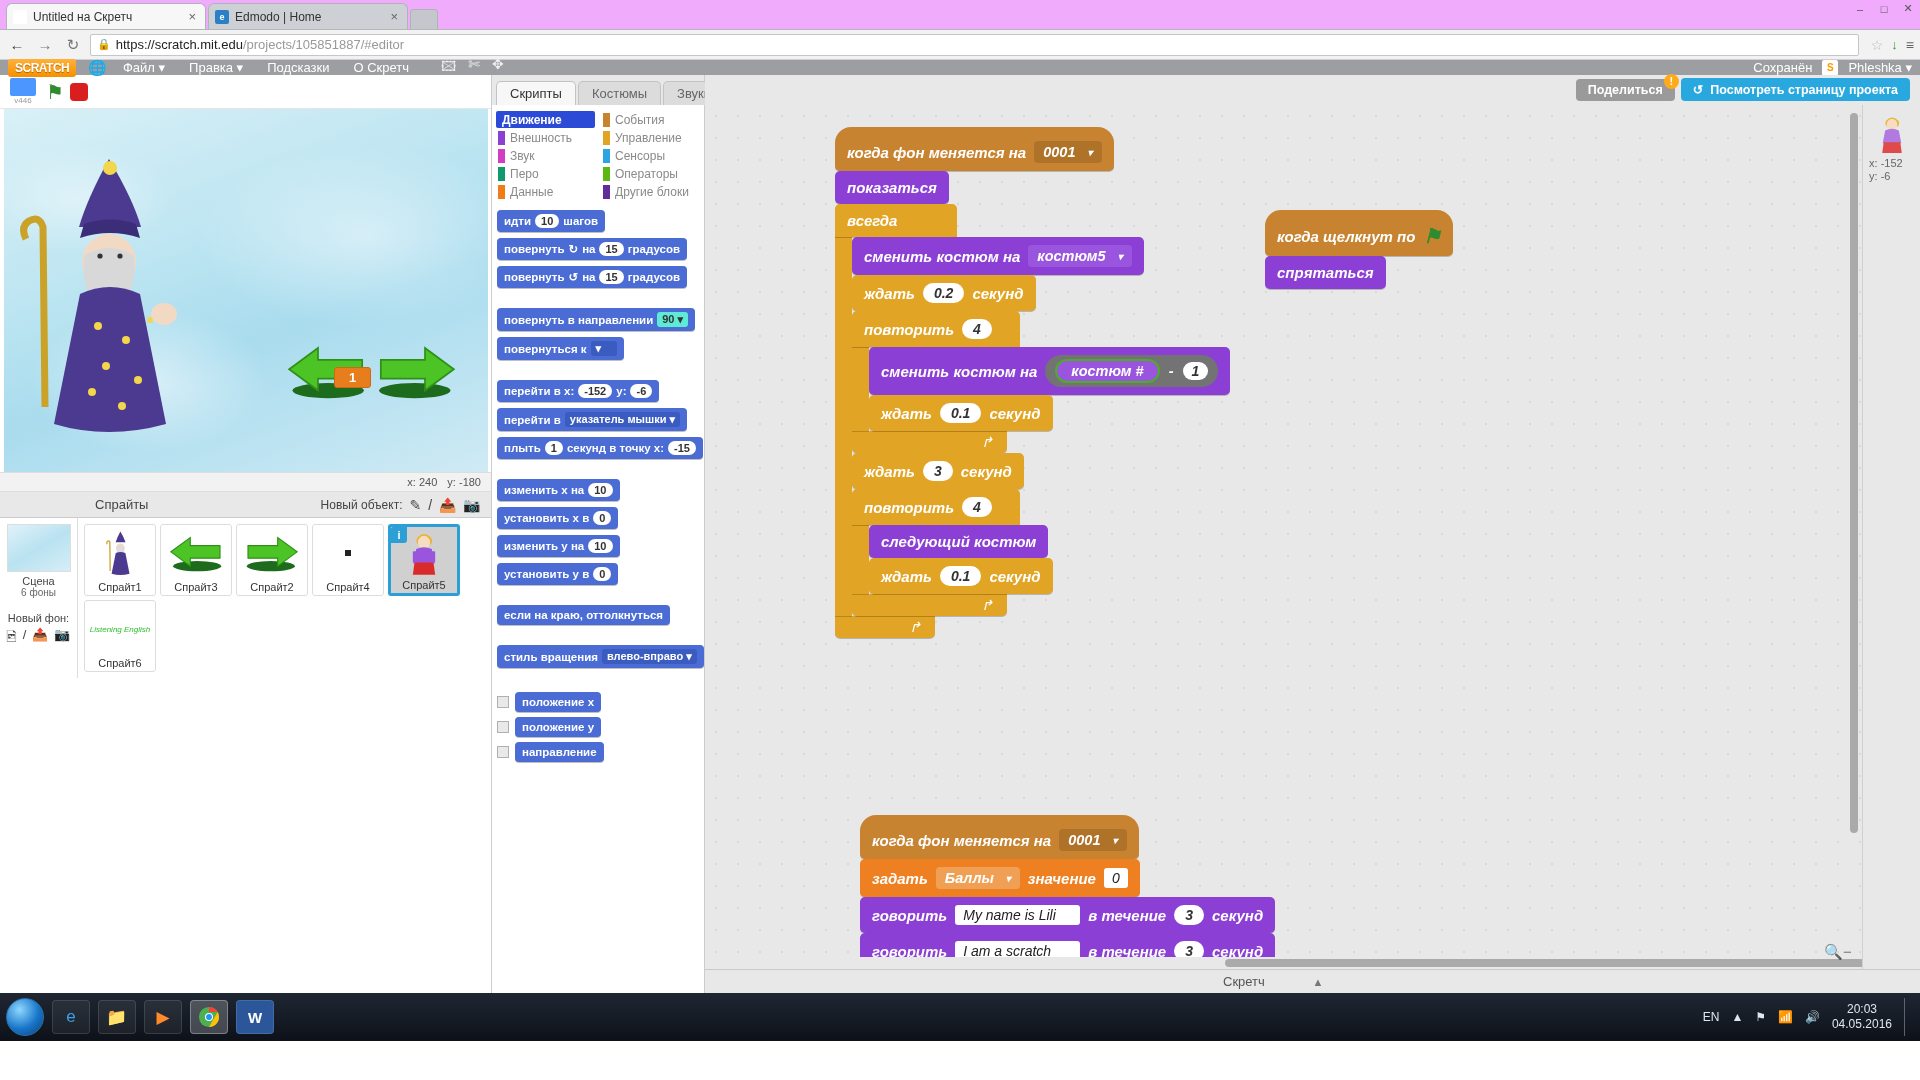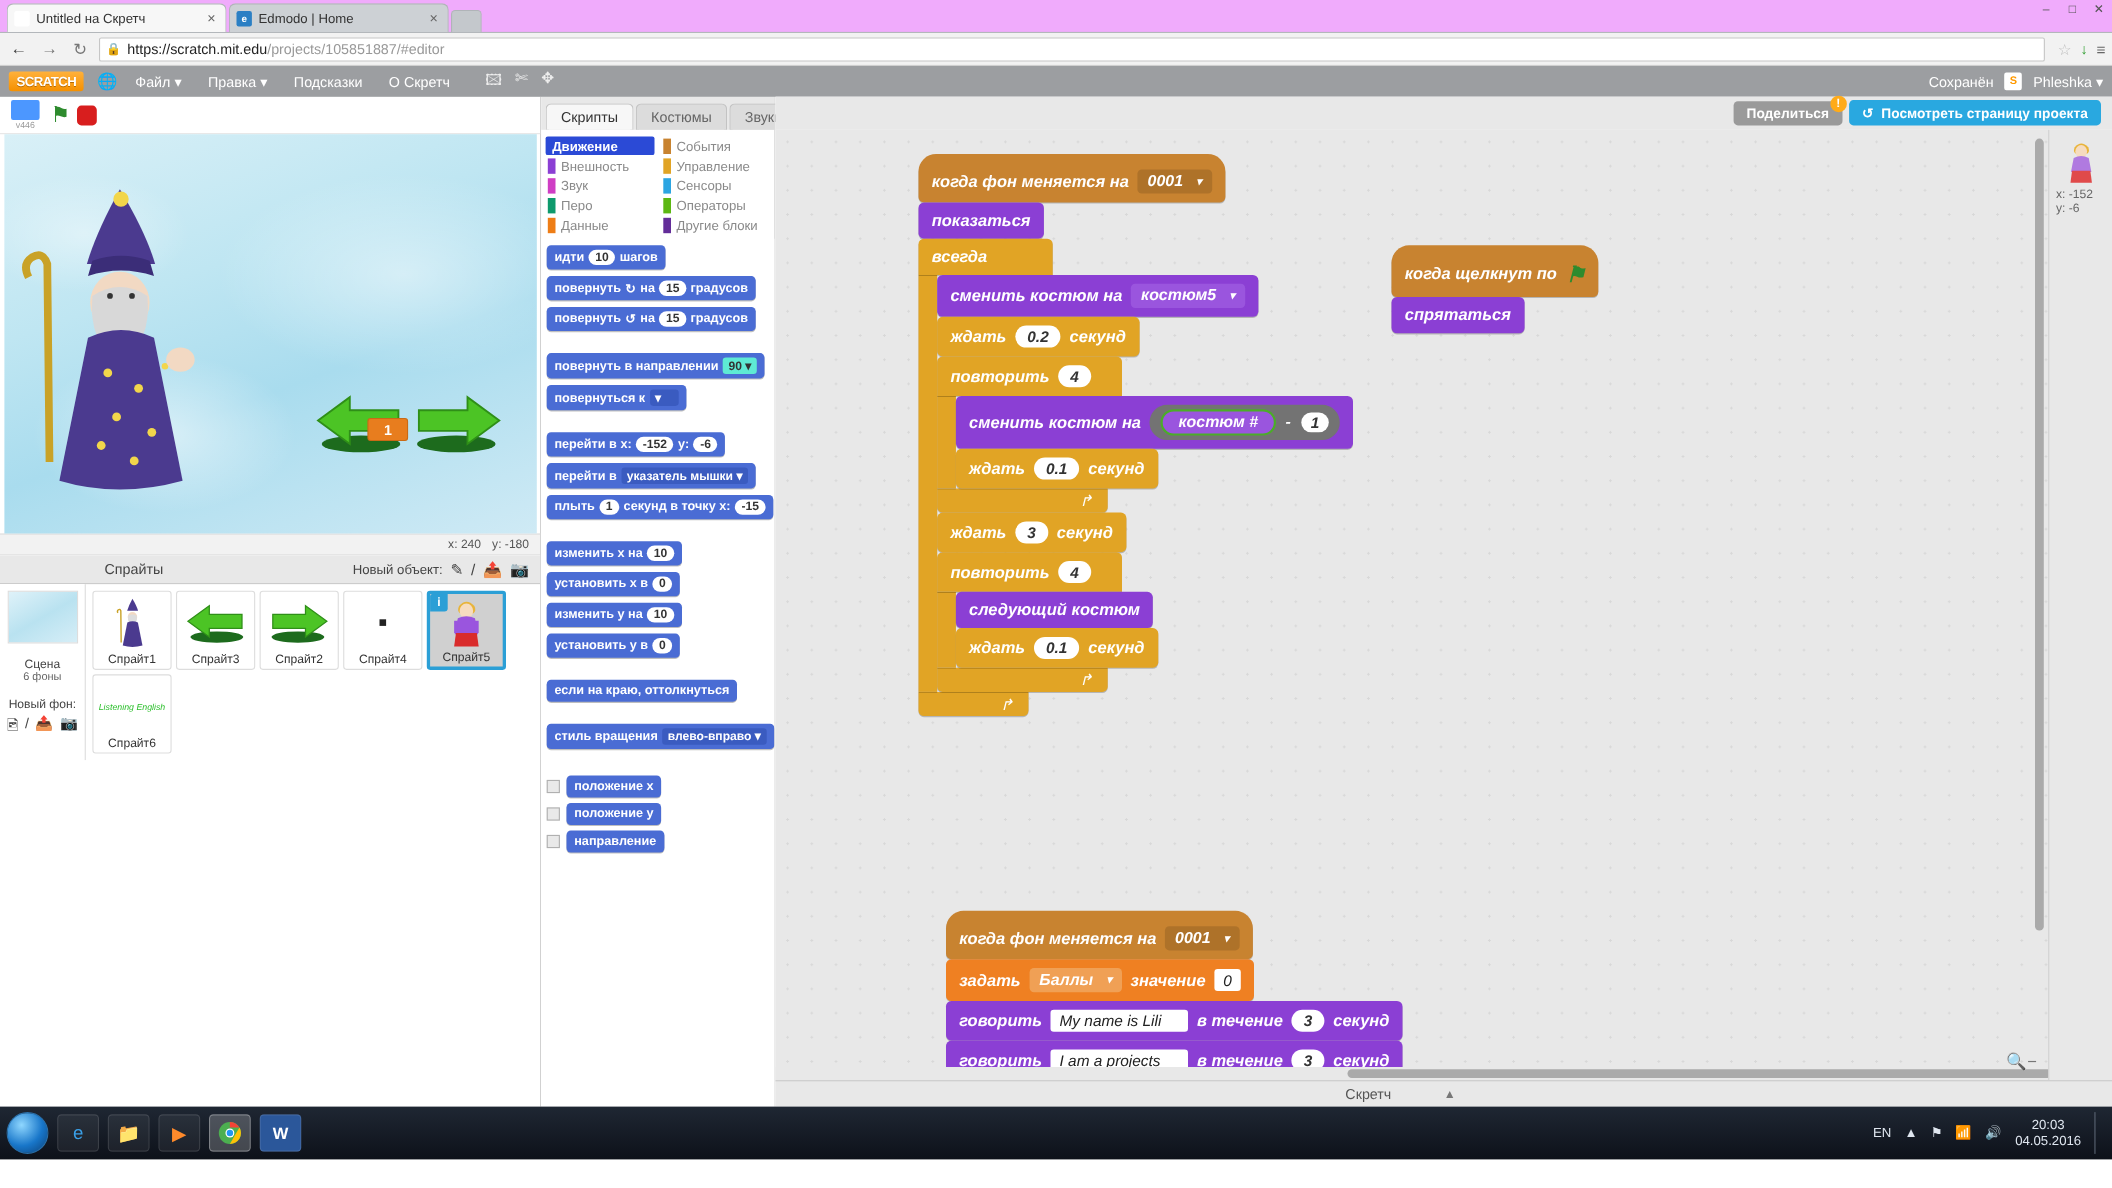--- a/index.html
+++ b/index.html
@@ -46,21 +46,21 @@
   }
   .lock { color: #2d9c2d; margin-right: 5px; font-size: 11px; }
   .urlbar .dom { color: #222; }
   .navright { display: flex; align-items: center; gap: 8px; padding-left: 6px; }
   .navright .star { color: #bbb; font-size: 14px; }
   .navright .dl { color: #2d9c2d; font-size: 13px; }
   .navright .menu { color: #666; font-size: 14px; }
 
   
   .scratch-menubar {
-    height: 28px; background: #9c9ea1; display: flex; align-items: center;
+    height: 15px; background: #9c9ea1; display: flex; align-items: center;
     padding: 0 8px; color: #fff; font-size: 13px; position: relative;
   }
   .logo {
     background: linear-gradient(#ffb13b,#f59000); color: #fff; font-weight: bold;
     font-size: 12px; padding: 2px 7px; border-radius: 3px; letter-spacing: -0.5px;
     text-shadow: 0 1px 0 #b86a00; margin-right: 12px;
   }
   .mitem { padding: 0 12px; color: #fff; font-size: 13px; white-space: nowrap; }
   .globe { font-size: 15px; margin-right: 4px; }
   .menu-right { position: absolute; right: 8px; display: flex; align-items: center; gap: 10px; font-size: 13px; }
@@ -127,21 +127,21 @@
   .sp-body { display: flex; }
   .stage-col {
     width: 78px; padding: 6px 4px; text-align: center; border-right: 1px solid #ddd;
     background: #fff;
   }
   .stage-thumb {
     width: 64px; height: 48px; margin: 0 auto;
     background: linear-gradient(150deg,#dff2f9,#b9e2f0,#d6eef7);
     border: 1px solid #ddd;
   }
-  .stage-col .nm { font-size: 11px; color: #444; margin-top: 13px; }
+  .stage-col .nm { font-size: 11px; color: #444; margin-top: 3px; }
   .stage-col .sub { font-size: 10px; color: #666; }
   .stage-col .newbg { font-size: 11px; color: #444; margin-top: 14px; }
   .stage-col .bgicons { display: flex; gap: 6px; justify-content: center; margin-top: 3px; font-size: 13px; color: #444;}
   .sprites-grid { flex: 1; display: flex; flex-wrap: wrap; gap: 4px; padding: 6px; align-content: flex-start; }
   .sprite-item {
     width: 72px; height: 72px; background: #fff; border: 1px solid #ddd; border-radius: 3px;
     display: flex; flex-direction: column; align-items: center; justify-content: flex-end;
     position: relative; padding-bottom: 2px;
   }
   .sprite-item.selected { background: #d0d0d0; border: 3px solid #2b9fd6; }
@@ -771,21 +771,21 @@
           </div>
           <div class="blk looks">
             <span>говорить</span>
             <span class="d-input" style="min-width:125px">My name is Lili</span>
             <span>в течение</span>
             <span class="d-oval">3</span>
             <span>секунд</span>
           </div>
           <div class="blk looks">
             <span>говорить</span>
-            <span class="d-input" style="min-width:125px">I am a projects</span>
+            <span class="d-input" style="min-width:125px">I am a scratch</span>
             <span>в течение</span>
             <span class="d-oval">3</span>
             <span>секунд</span>
           </div>
         </div>
       </div>
 
       <div class="vscroll"></div>
       <div class="hscroll-wrap">
         <div class="hscroll"></div>

